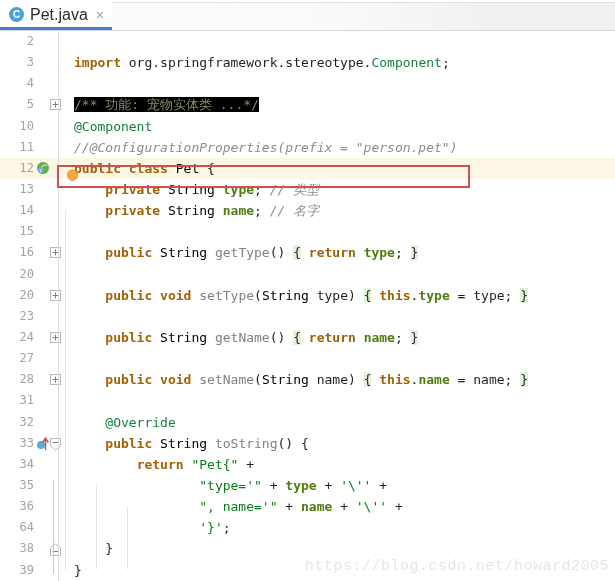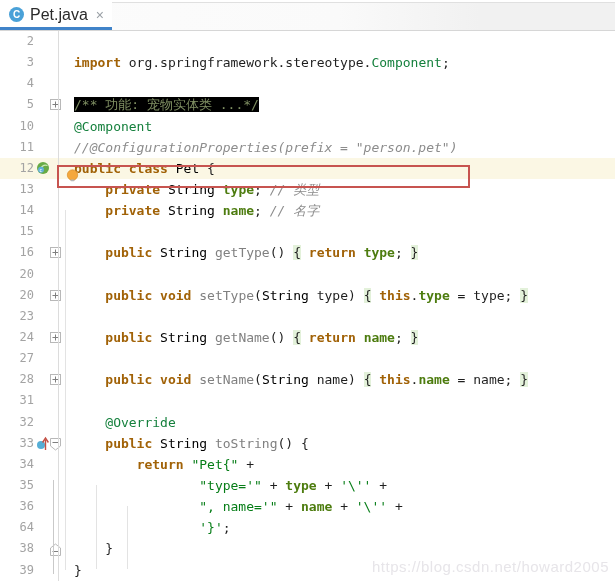--- a/index.html
+++ b/index.html
@@ -42,21 +42,21 @@
   .docf{color:#7f8f62;background:#000000;}
   .foldb{background:#e3f1da;color:#1f1f1f;}
 
   
   .redbox{position:absolute;left:57px;top:134px;width:413px;height:23px;
     border:2px solid #c75450;box-sizing:border-box;pointer-events:none;}
   .bulb{position:absolute;left:66px;top:138px;width:13px;height:13px;}
   .guide{position:absolute;width:1px;background:#e3e3e3;}
   .foldline{position:absolute;width:1px;background:#c9c9c9;}
   .watermark{position:absolute;right:6px;bottom:6px;font-size:15px;color:#e7e5e9;
-    font-family:Liberation Sans, sans-serif;letter-spacing:0.5px;margin-top:48px;}
+    font-family:Liberation Mono, monospace;letter-spacing:0.5px;margin-top:48px;}
 </style>
 </head>
 <body>
 
 <div class="window">
 
   <div class="tabbar">
     <div class="tabstrip"></div>
     <div class="tab">
       <span class="tab-icon">C</span>

